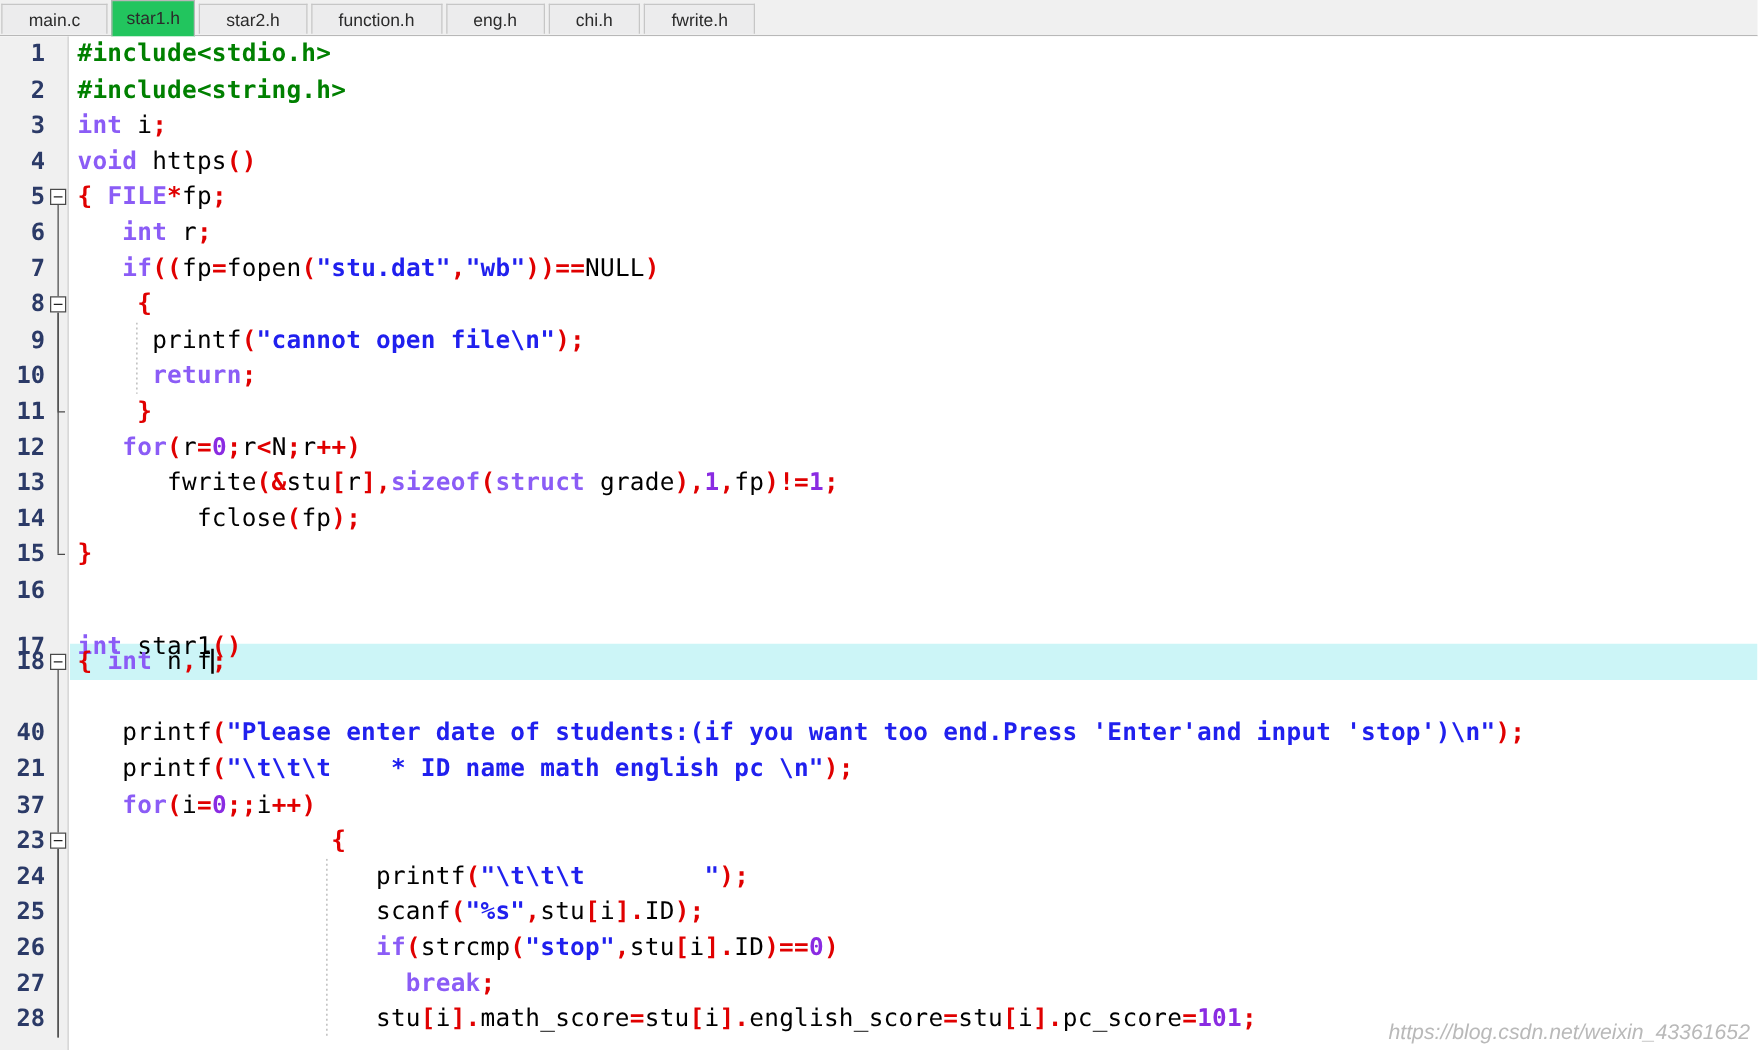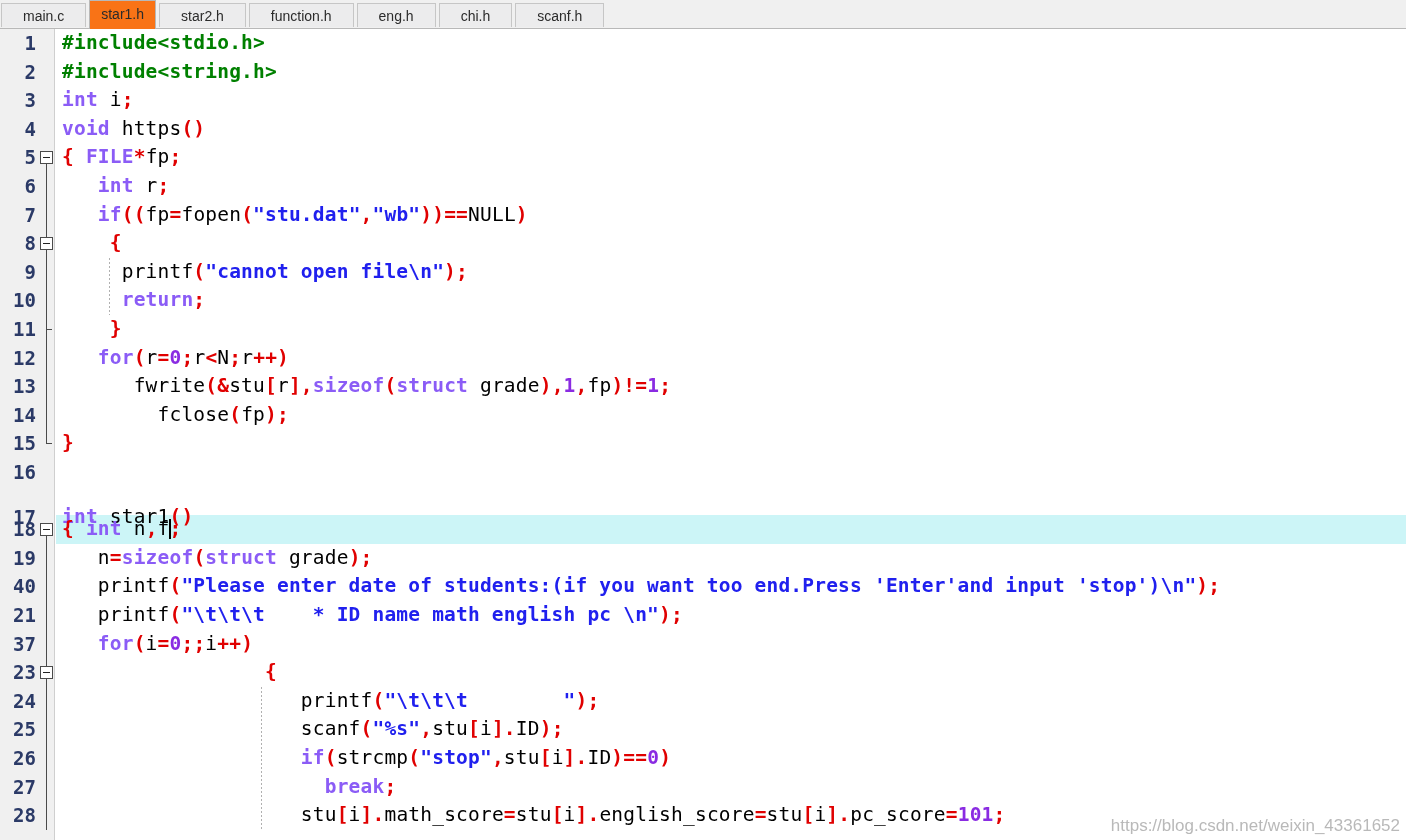--- a/index.html
+++ b/index.html
@@ -40,21 +40,21 @@
     border: 1px solid #c6c6c6;
     border-bottom: none;
     box-sizing: border-box;
     white-space: nowrap;
     align-self: flex-end;
     margin-bottom: 1px;
   }
   .tab.active {
     height: 29px;
     line-height: 27px;
-    background: #f97316;
+    background: #22c55e;
     border-color: #b8b8b8;
     margin-bottom: -1px;
     z-index: 3;
     padding: 0 11px;
   }
 
   
   #editor {
     position: relative;
     height: 811px;
@@ -177,33 +177,34 @@
   #watermark {
     position: absolute;
     right: 6px;
     bottom: 4px;
     font-family: "Liberation Sans", sans-serif;
     font-size: 17px;
     color: #b9b9b9;
     z-index: 5;
     white-space: nowrap;
     pointer-events: none;
+    font-style: italic;
   }
 </style>
 </head>
 <body>
 
 <div id="tabbar">
   <div class="tab"><span>main.c</span></div>
   <div class="tab active"><span>star1.h</span></div>
   <div class="tab"><span>star2.h</span></div>
   <div class="tab"><span>function.h</span></div>
   <div class="tab"><span>eng.h</span></div>
   <div class="tab"><span>chi.h</span></div>
-  <div class="tab"><span>scanf.h</span></div>
+  <div class="tab"><span>fwrite.h</span></div>
 </div>
 
 <div id="editor">
   <div id="gutter">
       <div class="foldline" style="top: 135.4px; height: 279px;"></div>
       <div style="position: absolute; left: 46px; width: 6px; height: 1px; background: rgb(74, 74, 74); z-index: 2; top: 414.4px;"></div>
       <div class="foldline" style="top: 221.2px; height: 78.8px;"></div>
       <div style="position: absolute; left: 46px; width: 6px; height: 1px; background: rgb(74, 74, 74); z-index: 2; top: 300px;"></div>
       <div class="foldline" style="top: 507.2px; height: 293.6px;"></div>
       <div class="foldline" style="top: 650.2px; height: 150.6px;"></div>
@@ -224,21 +225,20 @@
       <div class="line" style="top: 228.8px; position: absolute; left: 0px; right: 0px;"><div class="lineno">9</div><div class="code">     <span class="id">printf</span><span class="op">(</span><span class="str">"cannot open file\n"</span><span class="op">);</span></div></div>
       <div class="line" style="top: 257.4px; position: absolute; left: 0px; right: 0px;"><div class="lineno">10</div><div class="code">     <span class="kw">return</span><span class="op">;</span></div></div>
       <div class="line" style="top: 286px; position: absolute; left: 0px; right: 0px;"><div class="lineno">11</div><div class="code">    <span class="op">}</span></div></div>
       <div class="line" style="top: 314.6px; position: absolute; left: 0px; right: 0px;"><div class="lineno">12</div><div class="code">   <span class="kw">for</span><span class="op">(</span><span class="id">r</span><span class="op">=</span><span class="num">0</span><span class="op">;</span><span class="id">r</span><span class="op">&lt;</span><span class="id">N</span><span class="op">;</span><span class="id">r</span><span class="op">++)</span></div></div>
       <div class="line" style="top: 343.2px; position: absolute; left: 0px; right: 0px;"><div class="lineno">13</div><div class="code">      <span class="id">fwrite</span><span class="op">(&amp;</span><span class="id">stu</span><span class="op">[</span><span class="id">r</span><span class="op">],</span><span class="kw">sizeof</span><span class="op">(</span><span class="kw">struct</span> <span class="id">grade</span><span class="op">),</span><span class="num">1</span><span class="op">,</span><span class="id">fp</span><span class="op">)!=</span><span class="num">1</span><span class="op">;</span></div></div>
       <div class="line" style="top: 371.8px; position: absolute; left: 0px; right: 0px;"><div class="lineno">14</div><div class="code">        <span class="id">fclose</span><span class="op">(</span><span class="id">fp</span><span class="op">);</span></div></div>
       <div class="line" style="top: 400.4px; position: absolute; left: 0px; right: 0px;"><div class="lineno">15</div><div class="code"><span class="op">}</span></div></div>
       <div class="line" style="top: 429px; position: absolute; left: 0px; right: 0px;"><div class="lineno">16</div><div class="code"></div></div>
       <div class="line" style="top: 457.6px; position: absolute; left: 0px; right: 0px; margin-top: 16px;"><div class="lineno">17</div><div class="code"><span class="kw">int</span> <span class="id">star1</span><span class="op">()</span></div></div>
       <div class="line current" style="top: 486.2px; position: absolute; left: 0px; right: 0px;"><div class="hl"></div><div class="lineno">18</div><div class="code"><span class="op">{</span> <span class="kw">int</span> <span class="id">n</span><span class="op">,</span><span class="id">f</span><span class="caret"></span><span class="op">;</span></div></div>
-      <div class="line" style="top: 514.8px; position: absolute; left: 0px; right: 0px;"><div class="lineno">19</div><div class="code">   <span class="id">n</span><span class="op">=</span><span class="kw">sizeof</span><span class="op">(</span><span class="kw">struct</span> <span class="id">grade</span><span class="op">);</span></div></div>
       <div class="line" style="top: 543.4px; position: absolute; left: 0px; right: 0px;"><div class="lineno">40</div><div class="code">   <span class="id">printf</span><span class="op">(</span><span class="str">"Please enter date of students:(if you want too end.Press 'Enter'and input 'stop')\n"</span><span class="op">);</span></div></div>
       <div class="line" style="top: 572px; position: absolute; left: 0px; right: 0px;"><div class="lineno">21</div><div class="code">   <span class="id">printf</span><span class="op">(</span><span class="str">"\t\t\t    * ID name math english pc \n"</span><span class="op">);</span></div></div>
       <div class="line" style="top: 600.6px; position: absolute; left: 0px; right: 0px;"><div class="lineno">37</div><div class="code">   <span class="kw">for</span><span class="op">(</span><span class="id">i</span><span class="op">=</span><span class="num">0</span><span class="op">;;</span><span class="id">i</span><span class="op">++)</span></div></div>
       <div class="line" style="top: 629.2px; position: absolute; left: 0px; right: 0px;"><div class="lineno">23</div><div class="code">                 <span class="op">{</span></div></div>
       <div class="line" style="top: 657.8px; position: absolute; left: 0px; right: 0px;"><div class="lineno">24</div><div class="code">                    <span class="id">printf</span><span class="op">(</span><span class="str">"\t\t\t        "</span><span class="op">);</span></div></div>
       <div class="line" style="top: 686.4px; position: absolute; left: 0px; right: 0px;"><div class="lineno">25</div><div class="code">                    <span class="id">scanf</span><span class="op">(</span><span class="str">"%s"</span><span class="op">,</span><span class="id">stu</span><span class="op">[</span><span class="id">i</span><span class="op">].</span><span class="id">ID</span><span class="op">);</span></div></div>
       <div class="line" style="top: 715px; position: absolute; left: 0px; right: 0px;"><div class="lineno">26</div><div class="code">                    <span class="kw">if</span><span class="op">(</span><span class="id">strcmp</span><span class="op">(</span><span class="str">"stop"</span><span class="op">,</span><span class="id">stu</span><span class="op">[</span><span class="id">i</span><span class="op">].</span><span class="id">ID</span><span class="op">)==</span><span class="num">0</span><span class="op">)</span></div></div>
       <div class="line" style="top: 743.6px; position: absolute; left: 0px; right: 0px;"><div class="lineno">27</div><div class="code">                      <span class="kw">break</span><span class="op">;</span></div></div>
       <div class="line" style="top: 772.2px; position: absolute; left: 0px; right: 0px;"><div class="lineno">28</div><div class="code">                    <span class="id">stu</span><span class="op">[</span><span class="id">i</span><span class="op">].</span><span class="id">math_score</span><span class="op">=</span><span class="id">stu</span><span class="op">[</span><span class="id">i</span><span class="op">].</span><span class="id">english_score</span><span class="op">=</span><span class="id">stu</span><span class="op">[</span><span class="id">i</span><span class="op">].</span><span class="id">pc_score</span><span class="op">=</span><span class="num">101</span><span class="op">;</span></div></div>
       <div class="guide" style="left: 108.88px; top: 228.8px; height: 57.2px;"></div>

